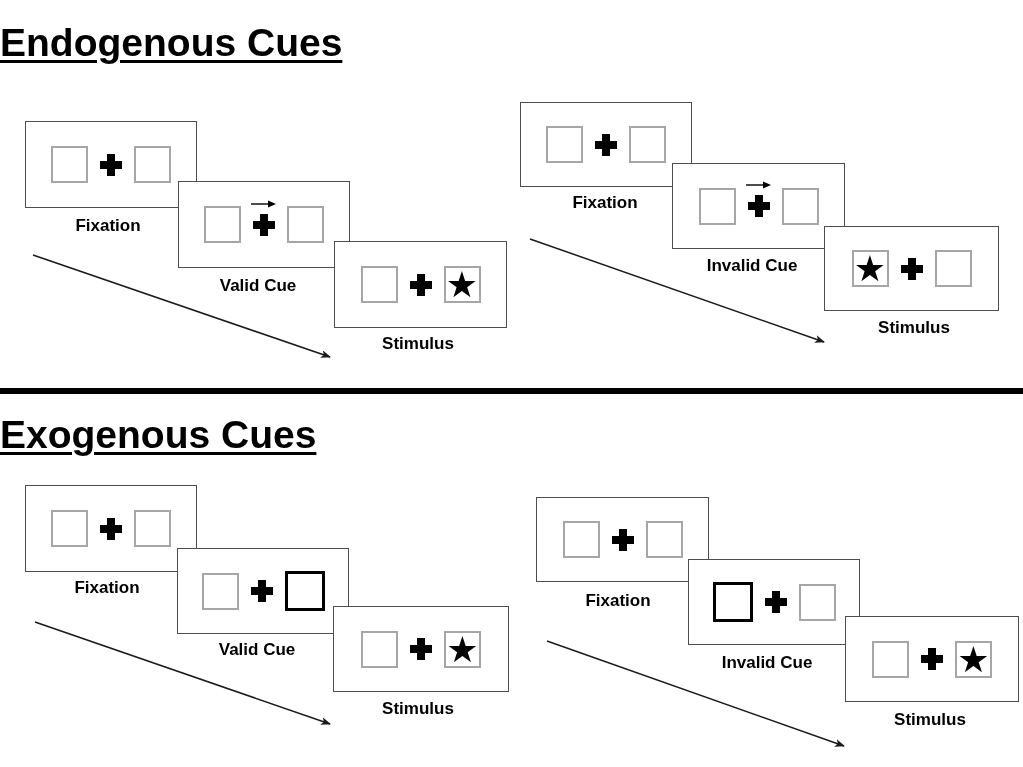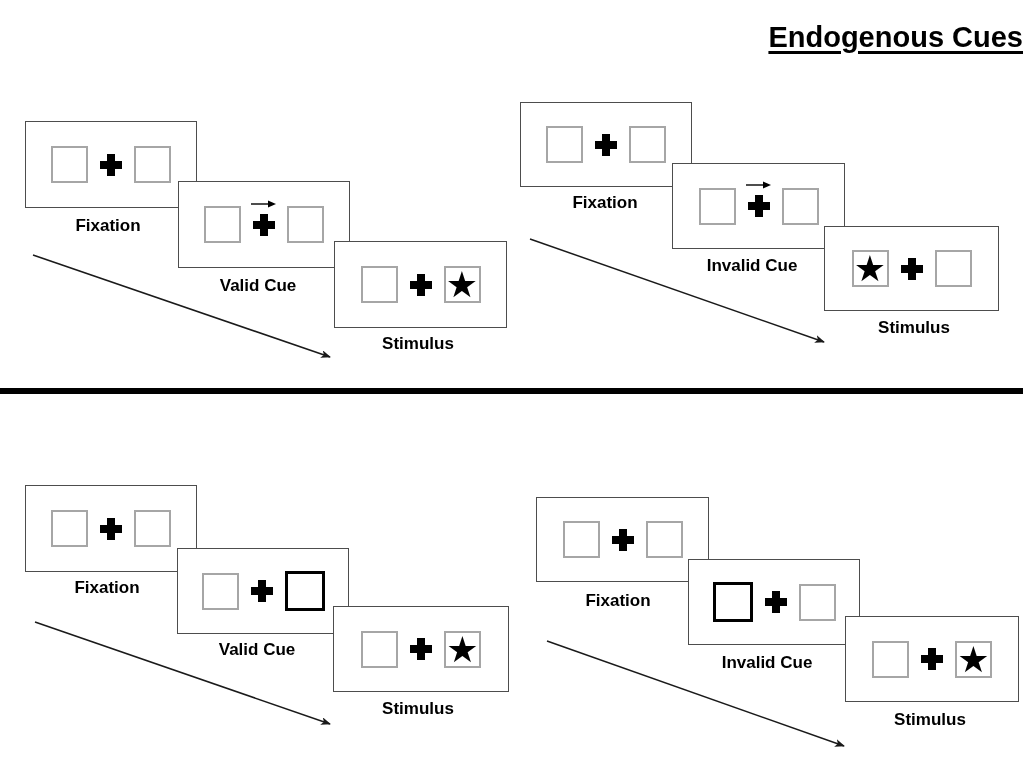--- a/index.html
+++ b/index.html
@@ -3,22 +3,22 @@
 <meta charset="utf-8">
 <style>
   html, body { margin: 0; padding: 0; background: #ffffff; }
   .page {
     position: relative; width: 1023px; height: 767px;
     background: #ffffff; color: #000;
     font-family: "Liberation Sans", sans-serif;
     overflow: hidden;
   }
   .title {
-    position: absolute; left: 0; width: 100%; text-align: right;
-    font-size: 29px; font-weight: bold; line-height: 1.2;
+    position: absolute; left: 0; width: 100%; text-align: left;
+    font-size: 39px; font-weight: bold; line-height: 1.2;
     text-decoration: underline; text-decoration-thickness: 3px; text-underline-offset: 4px;
   }
   .divider { position: absolute; left: 0; top: 388px; width: 100%; height: 6px; background: #000; }
   .panel {
     position: absolute; background: #ffffff; border: 1.5px solid #4d4d4d;
     display: flex; align-items: center; justify-content: center; gap: 12px;
   }
   .box {
     width: 37px; height: 37px; box-sizing: border-box;
     border: 2px solid #a6a6a6; background: #ffffff;
@@ -46,20 +46,21 @@
       </marker>
     </defs>
     <line x1="33" y1="255" x2="330" y2="357" stroke="#1a1a1a" stroke-width="1.5" marker-end="url(#ah)"></line>
     <line x1="530" y1="239" x2="824" y2="342" stroke="#1a1a1a" stroke-width="1.5" marker-end="url(#ah)"></line>
     <line x1="35" y1="622" x2="330" y2="724" stroke="#1a1a1a" stroke-width="1.5" marker-end="url(#ah)"></line>
     <line x1="547" y1="641" x2="844" y2="746" stroke="#1a1a1a" stroke-width="1.5" marker-end="url(#ah)"></line>
   </svg>
 
   <div class="title" style="top:20px">Endogenous Cues</div>
   <div class="divider"></div>
+  <div class="title" style="top:412px">Exogenous Cues</div>
 
   <div class="panel" style="left:25px;top:121px;width:170px;height:85px">
     <div class="box"></div>
     <div class="pw plus"></div>
     <div class="box"></div>
   </div>
   <div class="plabel" style="left:33px;top:216px">Fixation</div>
 
   <div class="panel" style="left:178px;top:181px;width:170px;height:85px">
     <div class="box"></div>

